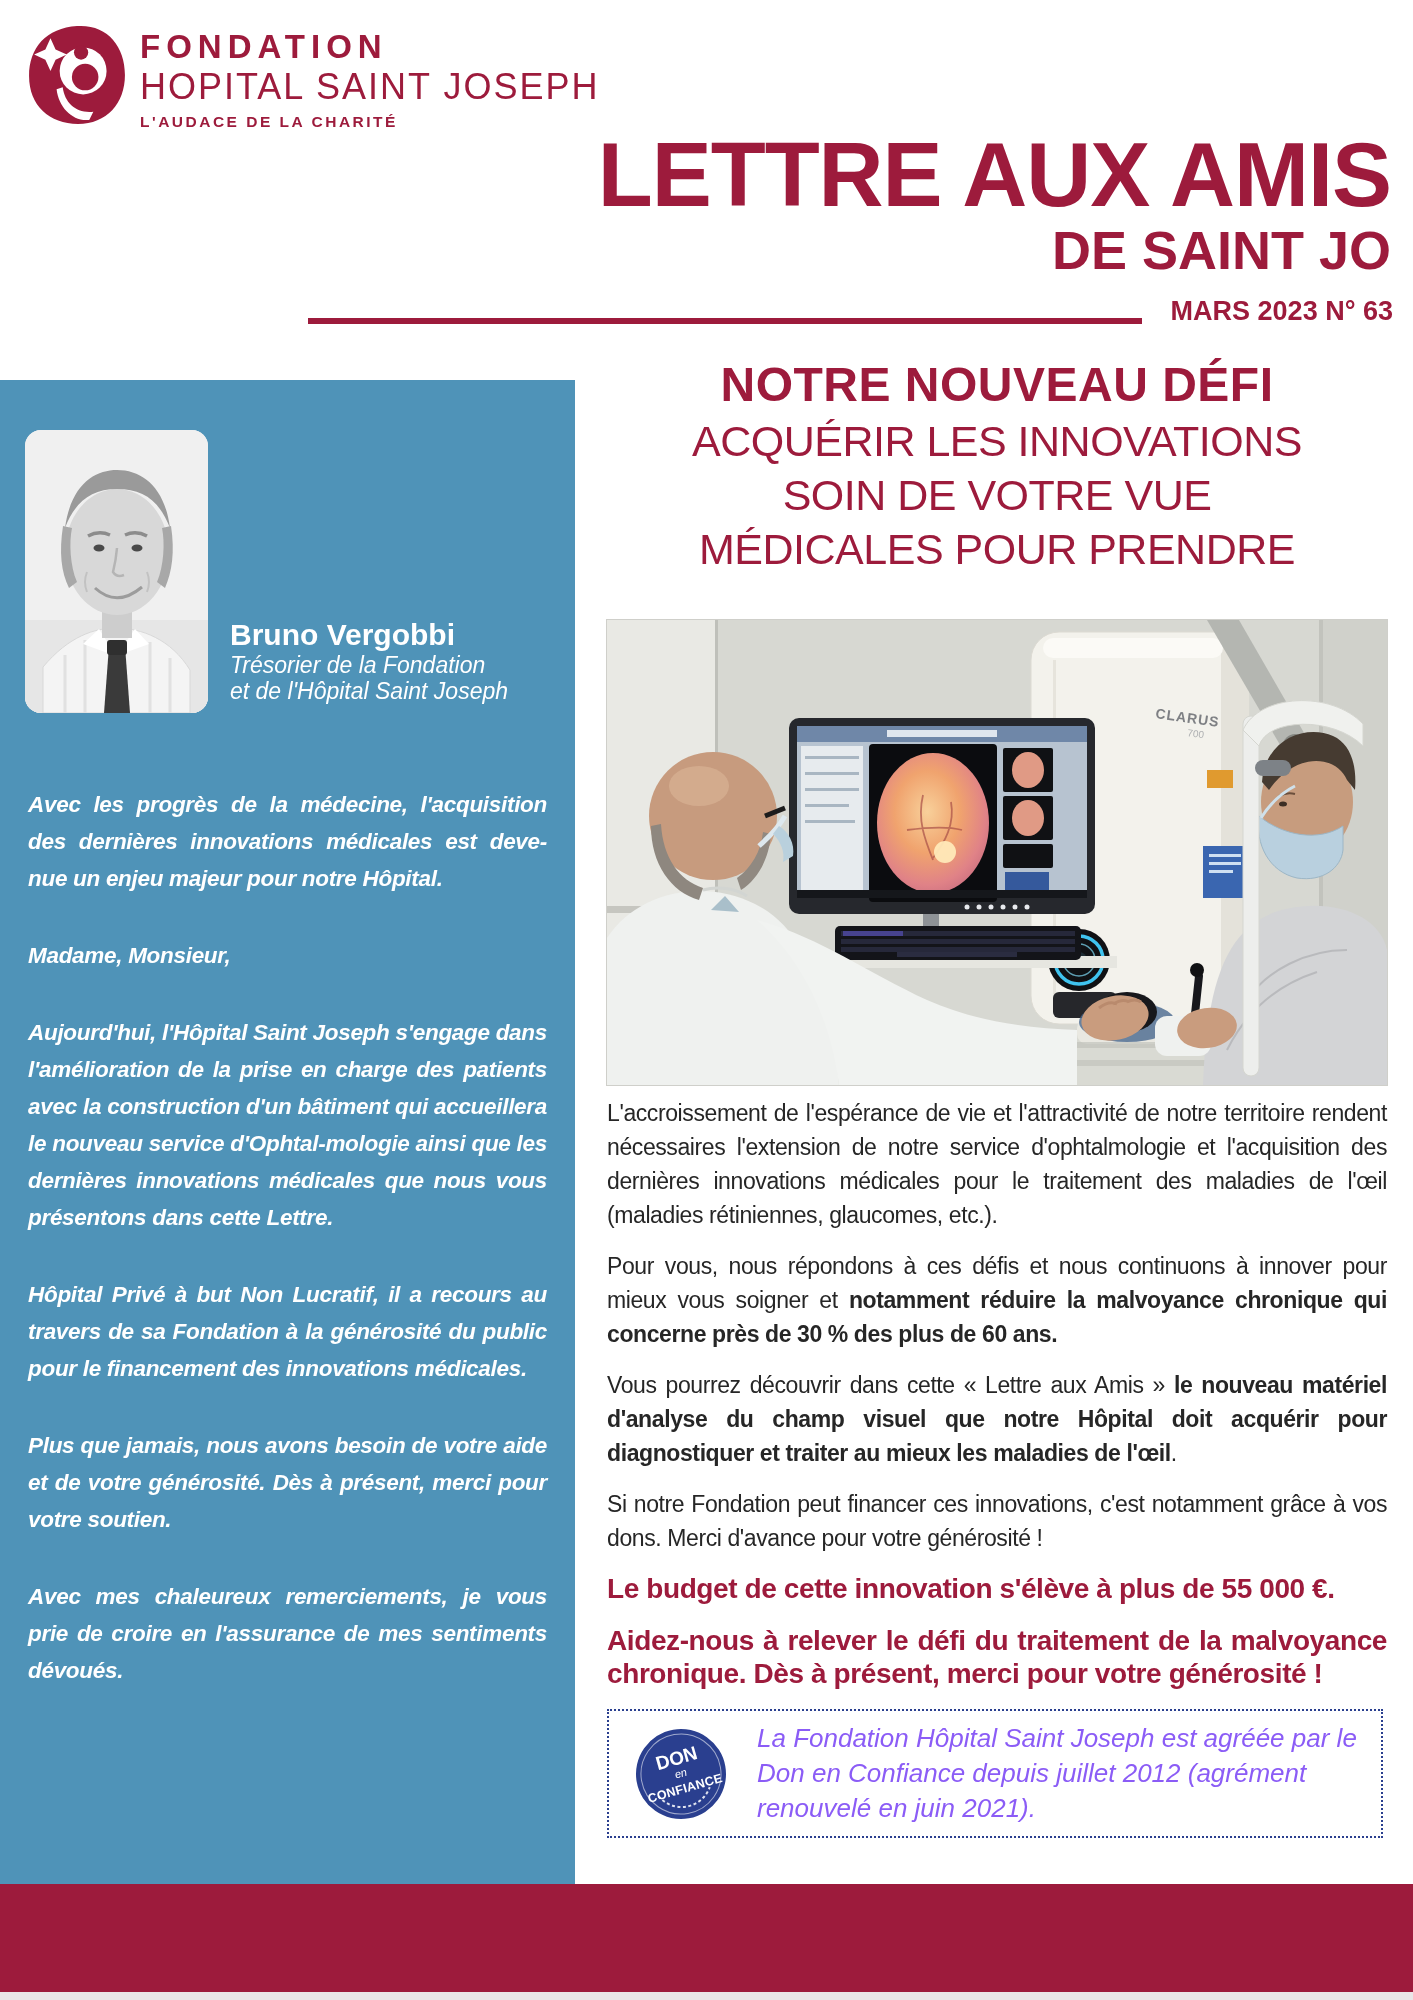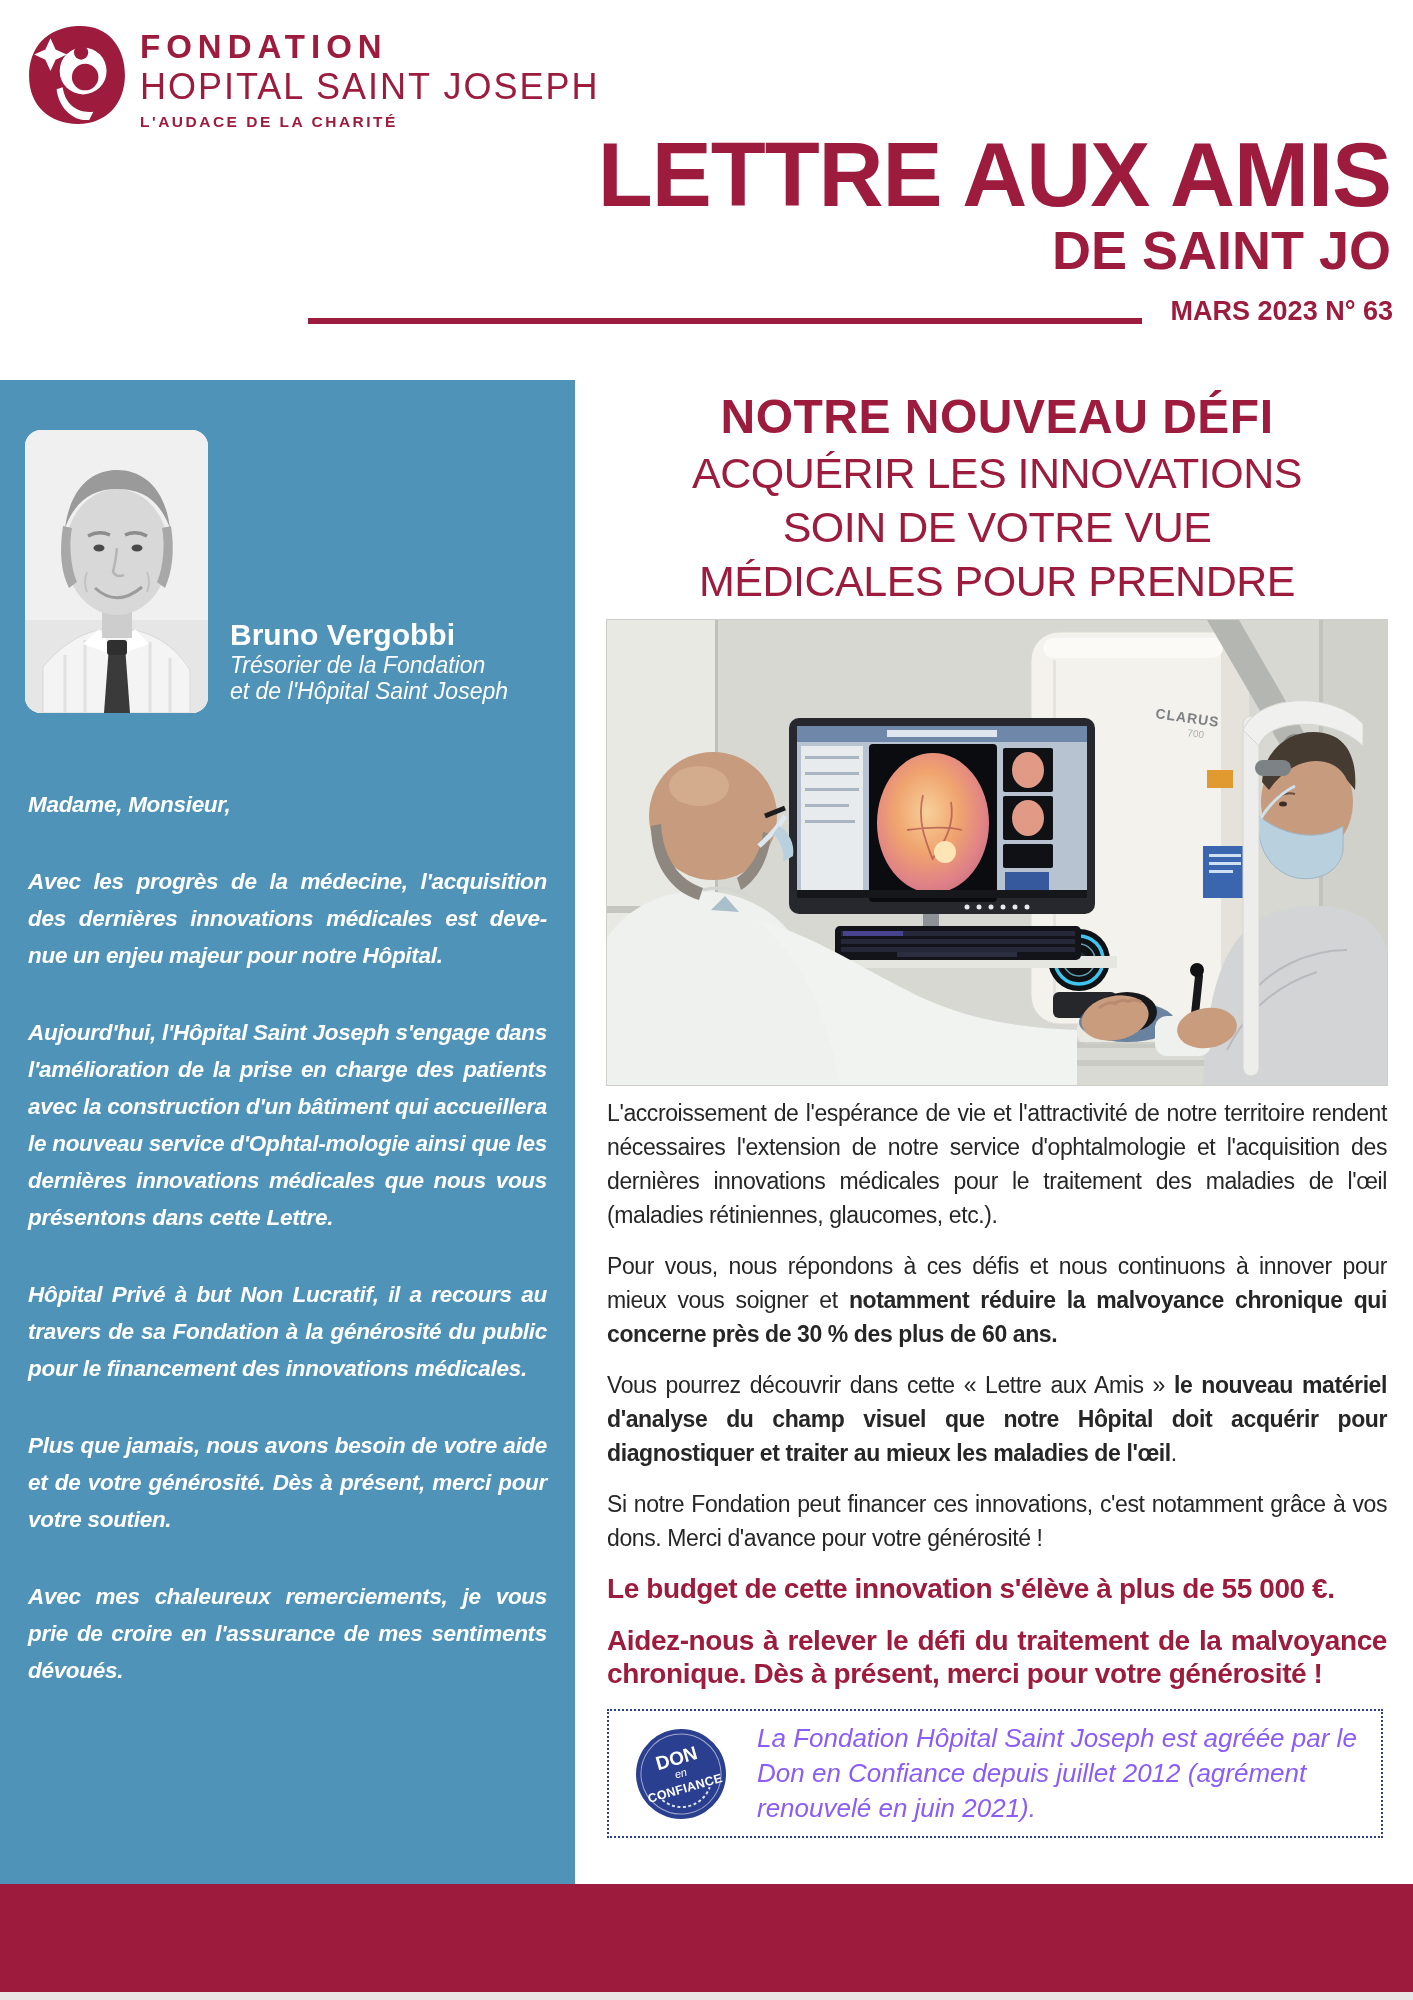--- a/index.html
+++ b/index.html
@@ -25,21 +25,21 @@
   .blue-col{position:absolute;left:0;top:380px;width:575px;height:1504px;background:#4f93b8;}
   .portrait{position:absolute;left:25px;top:430px;width:183px;height:283px;border-radius:16px;
             overflow:hidden;background:#ececec;}
   .author{position:absolute;left:230px;top:618px;width:345px;color:#ffffff;}
   .author-name{font-size:30px;font-weight:700;line-height:34px;}
   .author-role{font-size:23px;font-style:italic;line-height:26px;}
   .letter{position:absolute;left:28px;top:786px;width:519px;color:#ffffff;}
   .letter p{margin:0 0 40px 0;font-size:22.5px;font-weight:700;font-style:italic;line-height:37px;
             text-align:justify;letter-spacing:-0.3px;}
   
-  .headline{position:absolute;left:607px;top:388px;width:780px;text-align:center;color:#9d1b3c;}
+  .headline{position:absolute;left:607px;top:356px;width:780px;text-align:center;color:#9d1b3c;}
   .headline .h1{font-size:48px;font-weight:800;line-height:58px;letter-spacing:0.5px;}
   .headline .h2{font-size:43px;font-weight:400;line-height:54px;letter-spacing:-0.5px;}
   .photo{position:absolute;left:607px;top:620px;width:780px;height:465px;outline:1px solid #cfcfca;}
   .abody{position:absolute;left:607px;top:1096px;width:780px;}
   .abody p{margin:0 0 17px 0;font-size:23px;line-height:34px;color:#262626;text-align:justify;
            letter-spacing:-0.4px;}
   .abody p span.b{font-weight:700;}
   .abody p.hl{color:#9d1b3c;font-weight:700;font-size:28px;line-height:33px;margin:6px 0 19px 0;}
   .donbox{position:absolute;left:607px;top:1709px;width:776px;height:129px;border:2px dotted #2a3f8f;
           display:flex;align-items:center;gap:28px;padding-left:24px;box-sizing:border-box;}
@@ -101,22 +101,22 @@
     <path d="M62 142 Q58 152 62 162 M122 142 Q126 152 122 162" stroke="#c2c2c2" stroke-width="2" fill="none"></path>
   </svg>
 
   <div class="author">
     <div class="author-name">Bruno Vergobbi</div>
     <div class="author-role">Trésorier de la Fondation</div>
     <div class="author-role">et de l'Hôpital Saint Joseph</div>
   </div>
 
   <div class="letter" id="edito-letter">
+      <p>Avec les progrès de la médecine, l'acquisition des dernières innovations médicales est deve-nue un enjeu majeur pour notre Hôpital.</p>
       <p>Madame, Monsieur,</p>
-      <p>Avec les progrès de la médecine, l'acquisition des dernières innovations médicales est deve-nue un enjeu majeur pour notre Hôpital.</p>
       <p>Aujourd'hui, l'Hôpital Saint Joseph s'engage dans l'amélioration de la prise en charge des patients avec la construction d'un bâtiment qui accueillera le nouveau service d'Ophtal-mologie ainsi que les dernières innovations médicales que nous vous présentons dans cette Lettre.</p>
       <p>Hôpital Privé à but Non Lucratif, il a recours au travers de sa Fondation à la générosité du public pour le financement des innovations médicales.</p>
       <p>Plus que jamais, nous avons besoin de votre aide et de votre générosité. Dès à présent, merci pour votre soutien.</p>
       <p>Avec mes chaleureux remerciements, je vous prie de croire en l'assurance de mes sentiments dévoués.</p>
     </div>
 
   <div class="headline">
     <div class="h1">NOTRE NOUVEAU DÉFI</div>
     <div class="h2">ACQUÉRIR LES INNOVATIONS</div>
     <div class="h2">SOIN DE VOTRE VUE</div>

